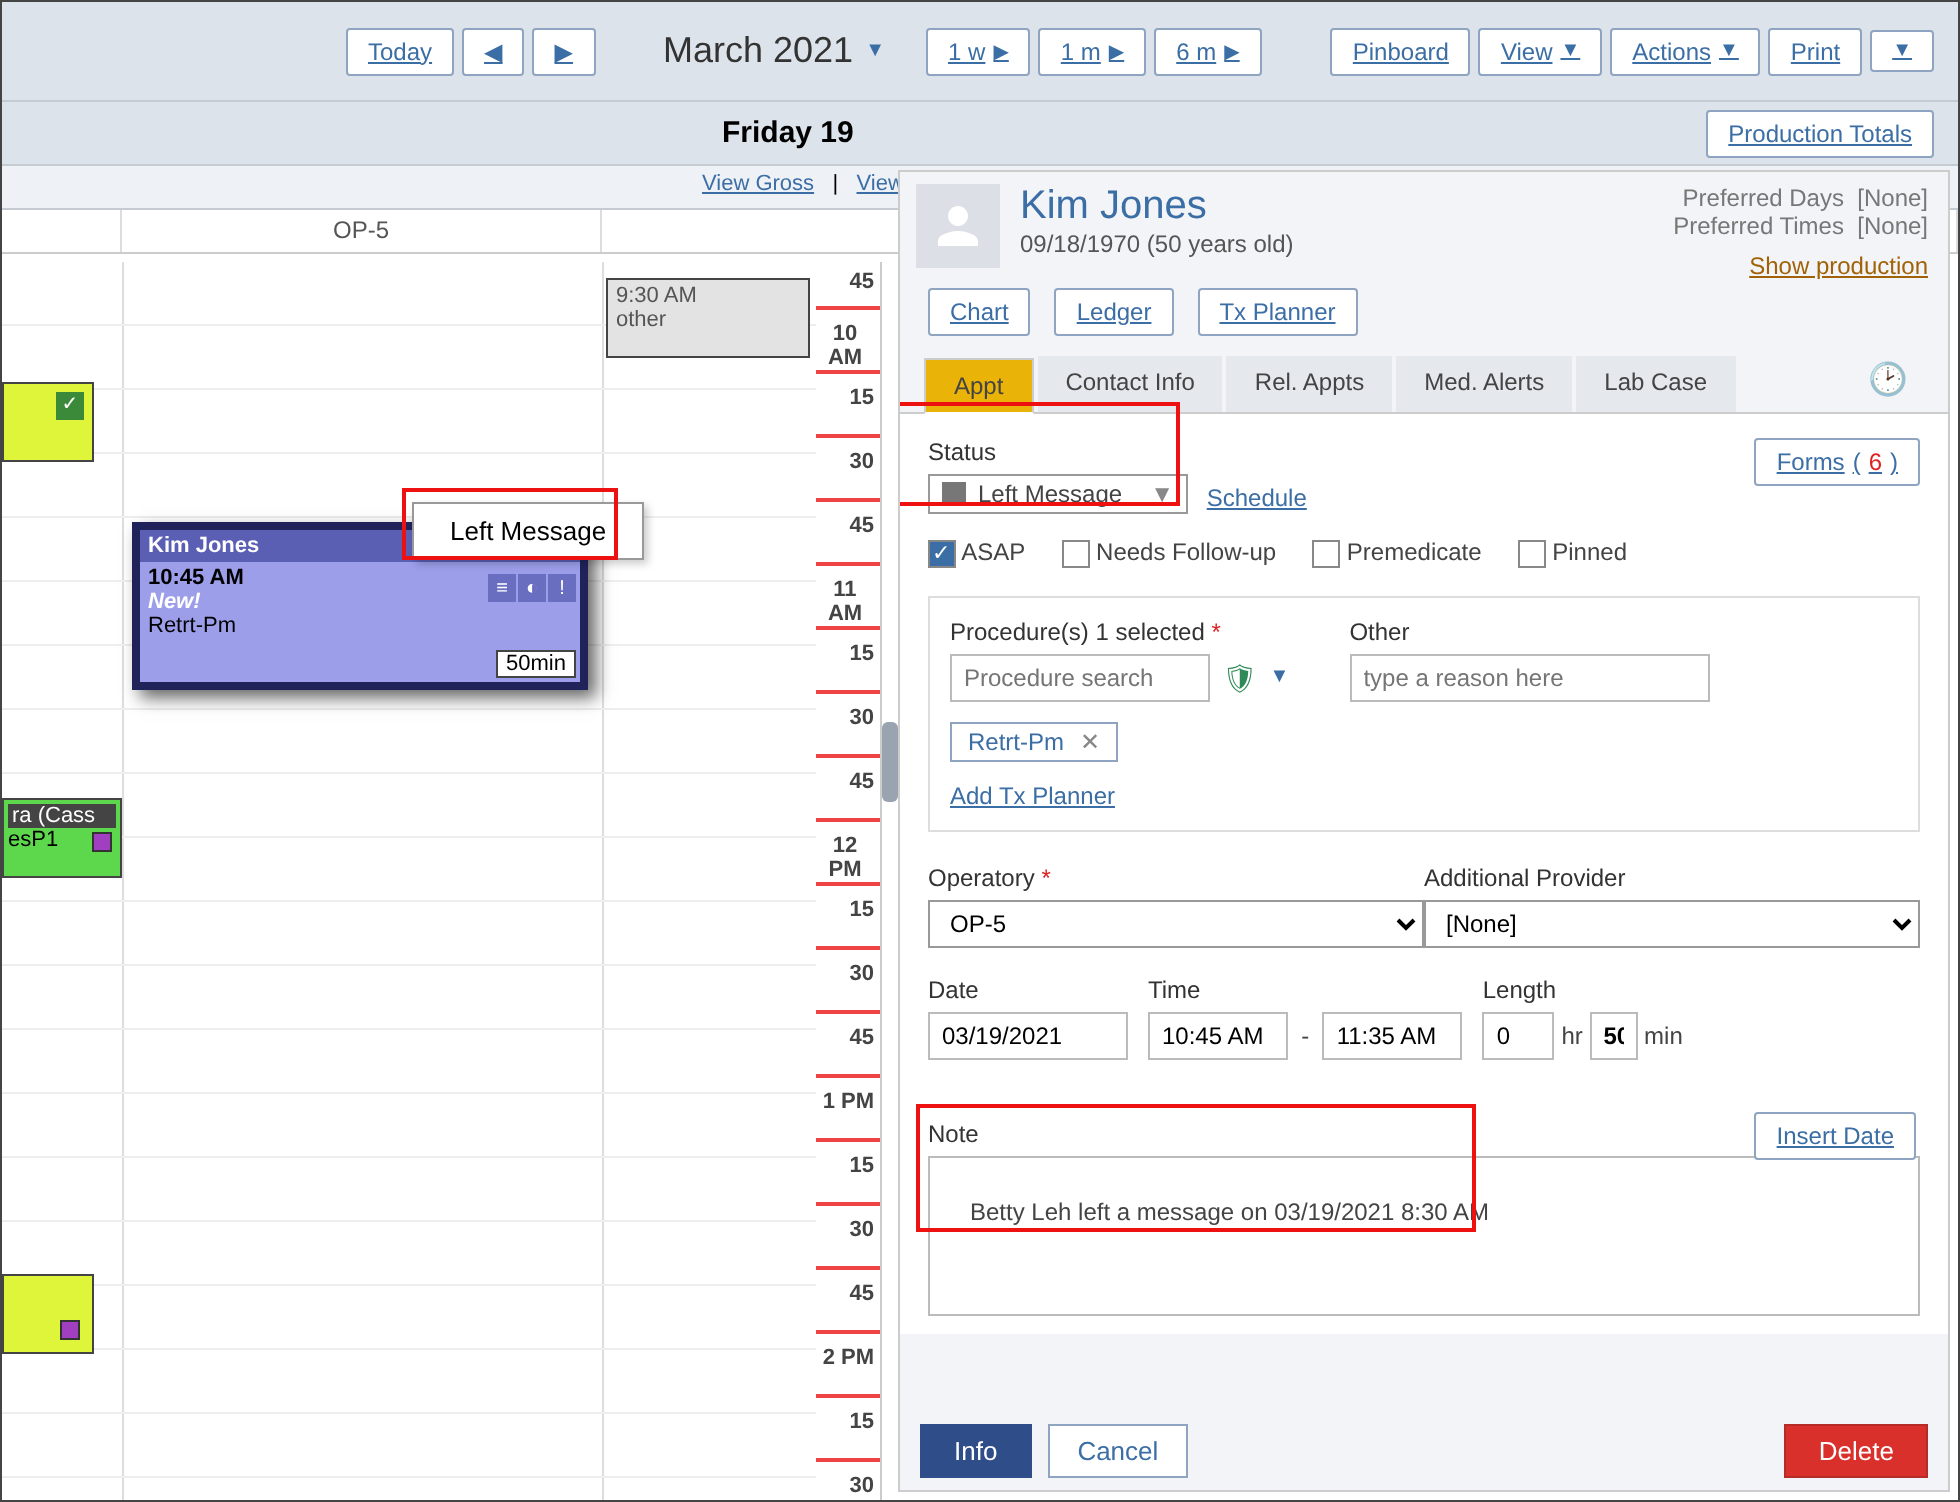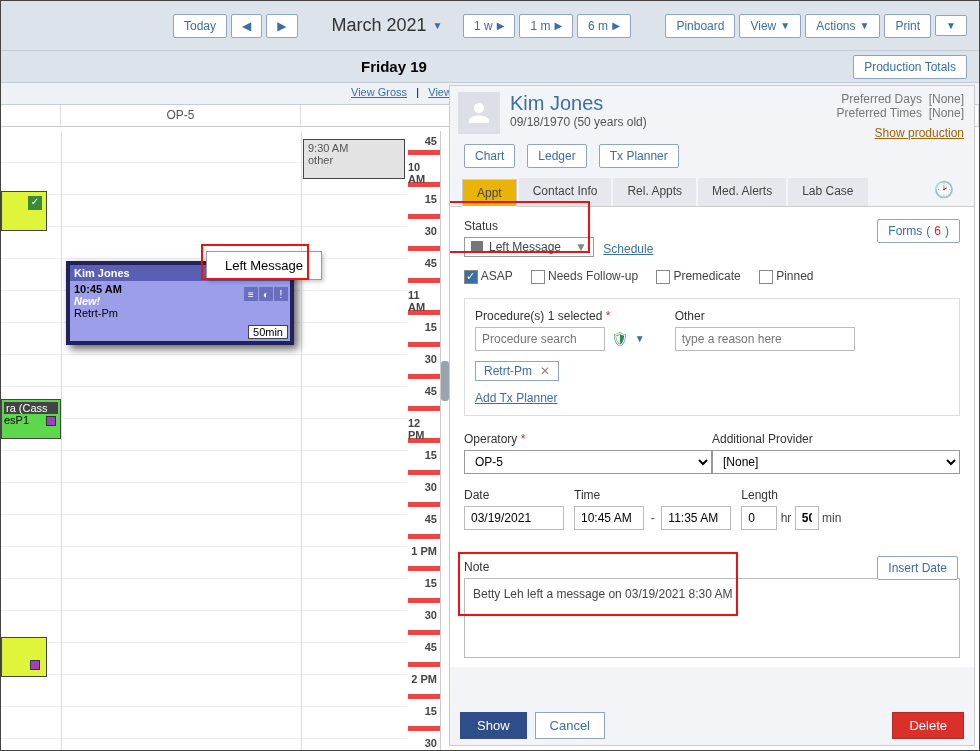--- a/index.html
+++ b/index.html
@@ -1,32 +1,32 @@
 <!DOCTYPE html>
 <html><head>
 <meta charset="utf-8">
 <style>
   * { box-sizing: border-box; margin: 0; padding: 0; font-family: Arial, sans-serif; }
   body { background: #fff; width: 980px; height: 751px; position: relative; overflow: hidden; border:1px solid #444;}
   .topbar { background: #dde3ea; height: 50px; display: flex; align-items: center; padding: 0 10px; border-bottom:1px solid #c5cbd3;}
-  .btn { background: #fff; border: 1px solid #8ea4c0; color: #3b6ea5; font-size: 12px; padding: 4px 10px; border-radius: 2px; cursor: pointer; margin:0 2px; display:inline-flex; align-items:center; gap:4px;}
+  .btn { background: #fff; border: 1px solid #8ea4c0; color: #3b6ea5; font-size: 12px; padding: 4px 10px; border-radius: 2px; cursor: pointer; margin:0 2px; display:inline-flex; align-items:center; gap:4px;text-decoration:underline;}
   .btn .caret { font-size:10px;}
   .month-btn { background:#dde3ea; border:none; color:#333; font-size:18px; font-weight:500; padding:6px 12px; display:flex; align-items:center; gap:6px; cursor:pointer; margin-left:20px;}
   .topbar-center { display:flex; align-items:center; position:absolute; left:460px;}
   .topbar-right { position:absolute; right:10px; display:flex; align-items:center;}
   .subbar { background:#dde3ea; height:32px; display:flex; align-items:center; position:relative; border-bottom:1px solid #c5cbd3;}
   .date-label{ font-weight:bold; font-size:15px; position:absolute; left:360px;}
   .prodtotals { position:absolute; right:10px;}
   .linkbar { height:22px; background:#eef1f5; border-bottom:1px solid #c5cbd3; position:relative; font-size:11px;}
   .linkbar a { color:#3b6ea5; text-decoration:underline; }
   .columns { display:flex; height:22px; border-bottom:1px solid #ccc; background:#fff;}
   .col-op { flex:1; text-align:center; font-size:12px; color:#555; padding-top:3px; border-right:1px solid #ddd;}
   .cal-area { position:absolute; top:130px; left:0; width:440px; bottom:0; overflow:hidden; border-right:1px solid #ccc;}
   .timecol { position:absolute; right:0; top:0; bottom:0; width:32px; background:#fff;}
-  .tslot { height:32px; border-bottom:5px solid #ef4444; font-size:10px; color:#888; text-align:left; padding-right:3px; position:relative;}
+  .tslot { height:32px; border-bottom:2px solid #ef4444; font-size:10px; color:#888; text-align:center; padding-right:3px; position:relative;}
   .tlabel { position:absolute; right:3px; top:6px; font-weight:bold; color:#444; font-size:11px;}
   .cal-grid { position:absolute; left:0; top:0; bottom:0; right:32px; }
   .grid-row { position:absolute; left:0; right:0; height:32px; border-bottom:1px solid #eee;}
   .grid-col { position:absolute; top:0; bottom:0; border-right:1px solid #ddd;}
   .appt { position:absolute; border:1px solid #444; font-size:11px; }
   .appt-yellow { background:#dff53a; }
   .appt-green { background:#5dd74c;}
   .appt-grey{ background:#e3e3e3; color:#555;}
   .appt-purple { background:#9c9eea; color:#000; border:4px solid #20235a; box-shadow: 4px 4px 8px rgba(0,0,0,0.6);}
   .appt-purple .hdr{ background:#5a5fb3; color:#fff; font-weight:bold; padding:2px 4px;}
@@ -62,21 +62,21 @@
   .chk.checked::after{content:"✓";color:#fff;font-size:11px;position:absolute;top:-1px;left:1px;}
   .proc-box { border:1px solid #ddd; padding:10px; margin-top:14px;}
   .proc-row{display:flex; gap:30px;}
   .input { border:1px solid #bbb; padding:4px 6px; font-size:12px; background:#fff;}
   .chip { display:inline-flex; align-items:center; background:#fff; border:1px solid #8ea4c0; color:#3b6ea5; padding:2px 8px; font-size:12px; gap:8px; margin-top:10px;}
   .chip .x{ color:#888;}
   .link { color:#3b6ea5; text-decoration:underline; font-size:12px; display:inline-block; margin-top:10px;}
   .three-col { display:flex; gap:0; margin-top:16px;}
   .three-col > div { flex:1;}
   .date-row { display:flex; gap:10px; margin-top:14px;}
-  .note-area { border:1px solid #bbb; padding:8px; height:80px; background:#fff; margin-top:4px; font-size:12px;}
+  .note-area { border:1px solid #bbb; padding:20px; height:80px; background:#fff; margin-top:4px; font-size:12px;}
   .panel-footer { position:absolute; bottom:6px; left:10px; right:10px; display:flex; align-items:center;}
   .btn-save{ background:#2f4e89; color:#fff; border:1px solid #2f4e89; padding:5px 16px; font-size:13px;}
   .btn-cancel { background:#fff; border:1px solid #8ea4c0; color:#3b6ea5; padding:5px 14px; font-size:13px; margin-left:8px;}
   .btn-del { background:#d9302c; color:#fff; border:1px solid #b52b27; padding:5px 16px; font-size:13px; margin-left:auto;}
   .shield{ color:#2e8b57; font-size:14px;}
   .pcaret{color:#3b6ea5;font-size:10px;}
   svg.usr{fill:#fff;}
 </style>
 </head>
 <body>
@@ -386,19 +386,19 @@
 
     <div style="margin-top:30px; position:relative;">
       <button class="btn" style="position:absolute; right:0; top:-4px;">Insert Date</button>
       <span class="lbl">Note</span>
       <div class="note-area">Betty Leh left a message on 03/19/2021 8:30 AM</div>
       <div class="redbox" style="top:-8px;left:-6px;width:280px;height:64px;"></div>
     </div>
   </div>
 
   <div class="panel-footer">
-    <button class="btn-save">Show</button>
+    <button class="btn-save">Info</button>
     <button class="btn-cancel">Cancel</button>
     <button class="btn-del">Delete</button>
   </div>
 </div>
 
 <div style="position:absolute; left:440px; top:360px; width:8px; height:40px; background:#9aa3b0; border-radius:3px;"></div>
 
 </body></html>

